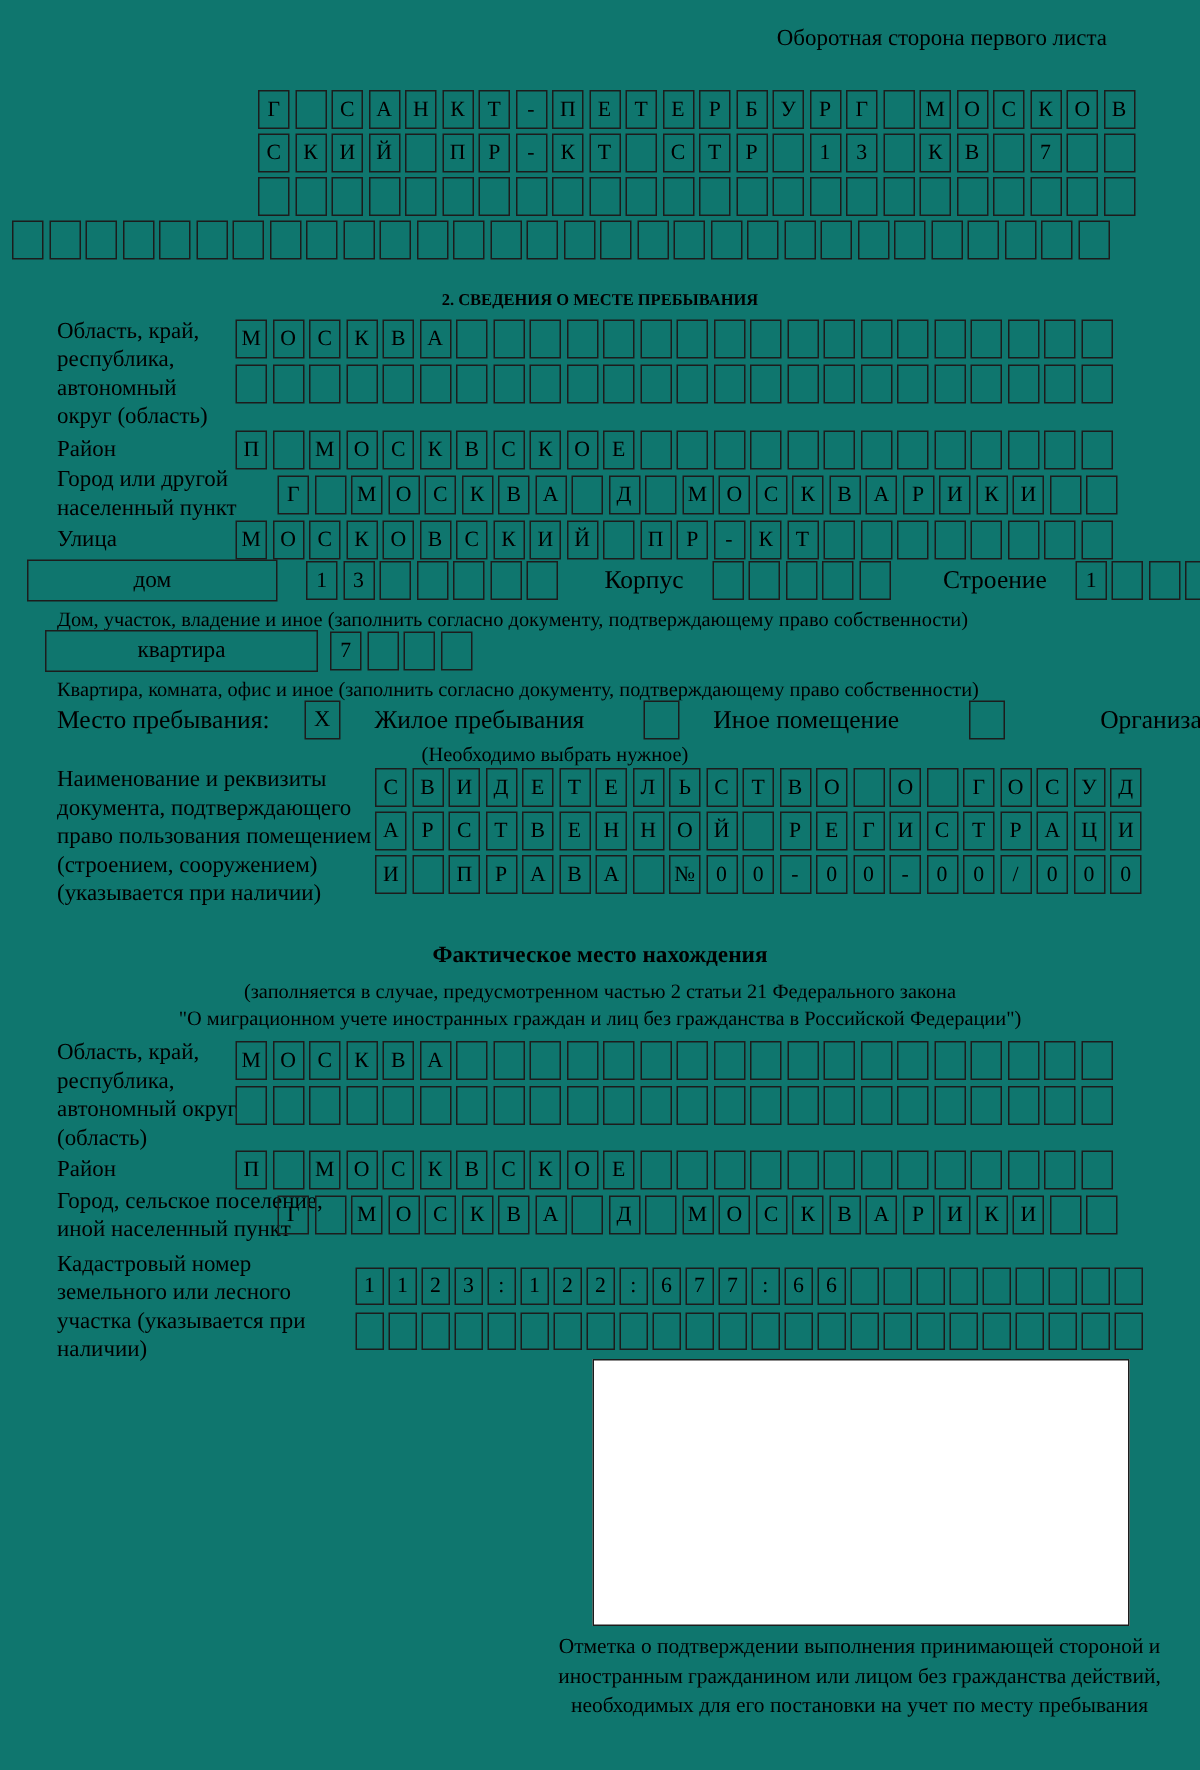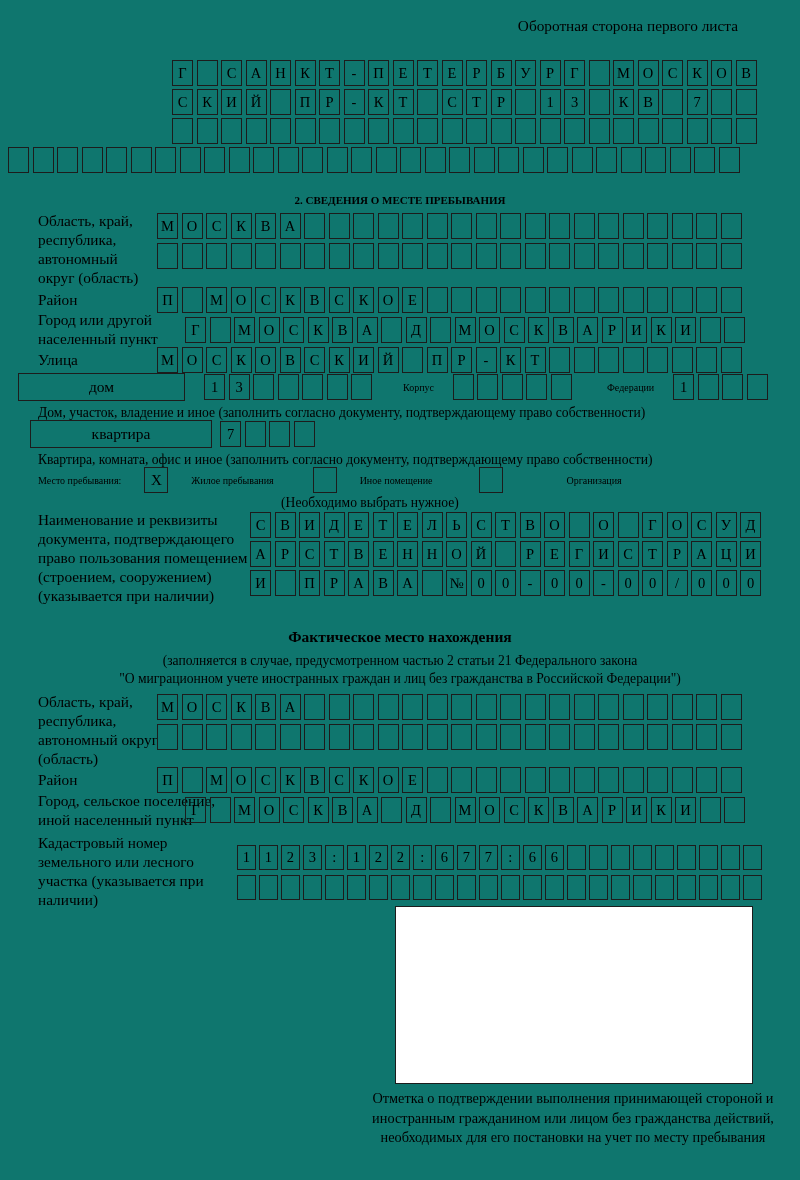--- a/index.html
+++ b/index.html
@@ -9,21 +9,21 @@
   }
   .cellrow { position:absolute; display:flex; gap:3.5px; }
   .cells-inline { display:flex; gap:3.5px; }
   .cell {
     box-sizing:border-box; flex:none; width:21px; height:26px;
     border:1.6px solid #1c1c1c; display:flex; align-items:center; justify-content:center;
     font-size:14.5px; line-height:1;
   }
   .cell-sm { width:18.5px; height:25px; }
   .lbl { position:absolute; font-size:15.3px; line-height:19px; }
-  .lbl-inline { font-size:10px; white-space:nowrap; }
+  .lbl-inline { font-size:17px; white-space:nowrap; }
   .note { position:absolute; font-size:13.6px; line-height:18px; }
   .center { left:0; width:800px; text-align:center; }
   .title { font-weight:bold; font-size:11px; }
   .labelbox {
     box-sizing:border-box; flex:none; border:1.6px solid #1c1c1c; height:28px;
     display:flex; align-items:center; justify-content:center; font-size:15.5px;
   }
   .checkbox {
     box-sizing:border-box; flex:none; width:24px; height:26px; border:1.6px solid #1c1c1c;
     display:flex; align-items:center; justify-content:center; font-size:15px;
@@ -300,21 +300,21 @@
         <span class="cell"></span>
       </div>
     <span class="lbl-inline" style="margin-left:12px;">Корпус</span>
     <div class="cells-inline">
         <span class="cell"></span>
         <span class="cell"></span>
         <span class="cell"></span>
         <span class="cell"></span>
         <span class="cell"></span>
       </div>
-    <span class="lbl-inline" style="margin-left:16px;">Федерации</span>
+    <span class="lbl-inline" style="margin-left:16px;">Строение</span>
     <div class="cells-inline">
         <span class="cell">1</span>
         <span class="cell"></span>
         <span class="cell"></span>
         <span class="cell"></span>
       </div>
   </div>
   <div class="note" style="left:38px; top:404px;">Дом, участок, владение и иное (заполнить согласно документу, подтверждающему право собственности)</div>
 
   <div class="hflex" style="left:30px; top:420px; gap:8px;">

